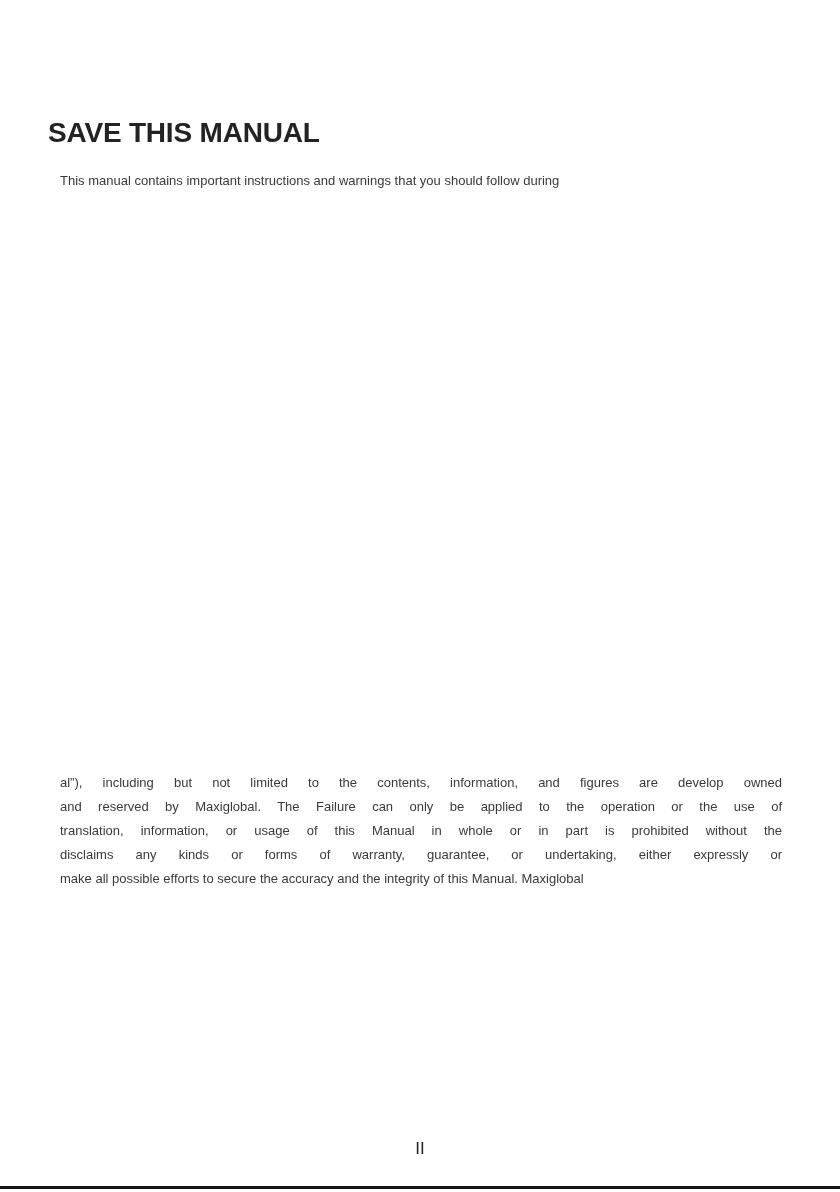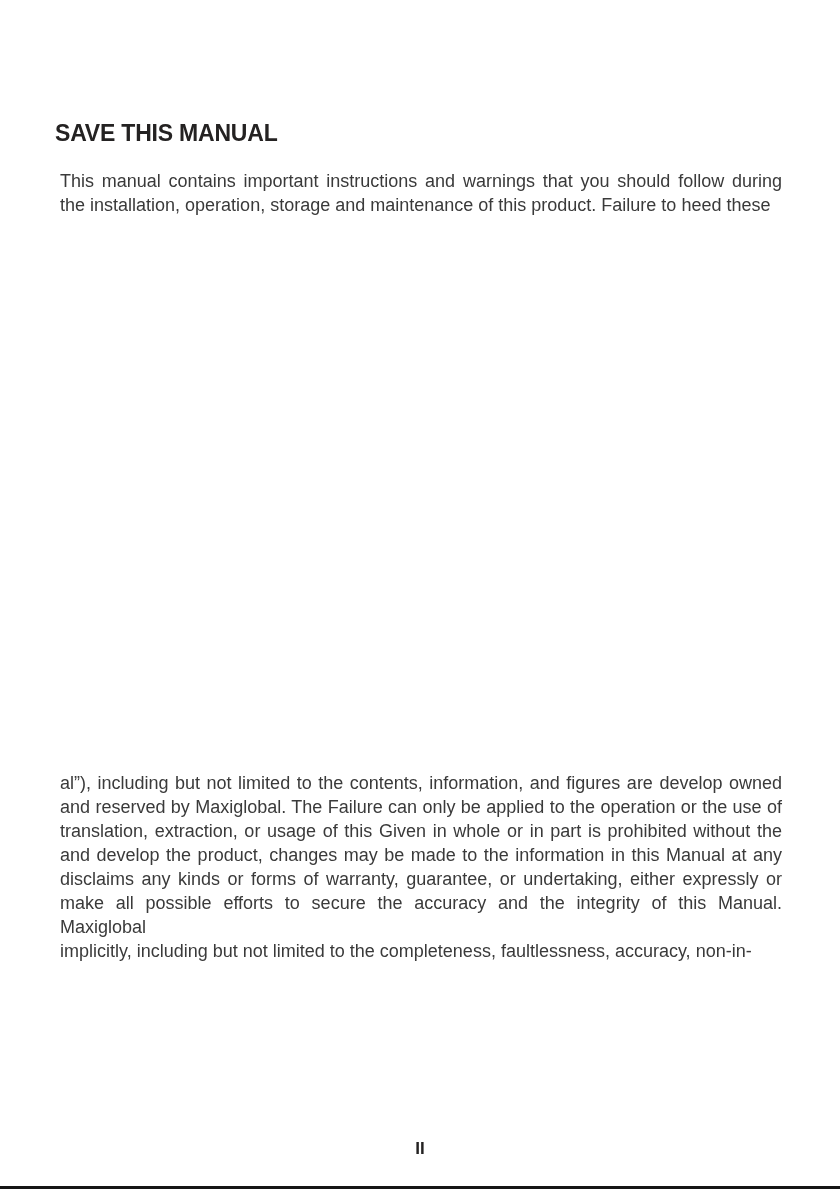--- a/index.html
+++ b/index.html
@@ -15,82 +15,79 @@
     width: 840px;
     height: 1192px;
     margin: 0 auto;
     background: var(--page_background);
     overflow: hidden;
     font-family: "Liberation Sans", "DejaVu Sans", sans-serif;
     color: var(--body_text);
   }
   .heading {
     position: absolute;
-    left: 55px;
+    left: 48px;
     top: 119px;
-    font-size: 23px;
+    font-size: 28px;
     font-weight: bold;
     letter-spacing: -0.2px;
     color: var(--heading_text);
     line-height: 28px;
   }
   .para {
     position: absolute;
     left: 60px;
     width: 722px;
-    font-size: 18px;
+    font-size: 13px;
     line-height: 24px;
     color: var(--body_text);
   }
   .para .line {
     text-align: justify;
     text-align-last: justify;
   }
   .para .line:last-child {
     text-align-last: left;
   }
   .intro-para { top: 169px; }
   .copyright-para { top: 771px; }
   .page-number {
     position: absolute;
     left: 0;
     top: 1138px;
     width: 100%;
     text-align: center;
     font-size: 17px;
-    font-weight: bold;
+    font-weight: normal;
     color: var(--heading_text);
     line-height: 22px;
   }
   .bottom-rule {
     position: absolute;
     left: 0;
     top: 1186px;
     width: 100%;
     height: 2.5px;
     background: var(--rule);
   }
 </style>
 </head>
 <body>
 
 <div class="page">
   <h1 class="heading">SAVE THIS MANUAL</h1>
 
   <div class="para intro-para">
       <div class="line">This manual contains important instructions and warnings that you should follow during</div>
-      <div class="line">the installation, operation, storage and maintenance of this product. Failure to heed these</div>
     </div>
 
   <div class="para copyright-para">
       <div class="line">al”), including but not limited to the contents, information, and figures are develop owned</div>
       <div class="line">and reserved by Maxiglobal. The Failure can only be applied to the operation or the use of</div>
-      <div class="line">translation, extraction, or usage of this Given in whole or in part is prohibited without the</div>
-      <div class="line">and develop the product, changes may be made to the information in this Manual at any</div>
+      <div class="line">translation, information, or usage of this Manual in whole or in part is prohibited without the</div>
       <div class="line">disclaims any kinds or forms of warranty, guarantee, or undertaking, either expressly or</div>
       <div class="line">make all possible efforts to secure the accuracy and the integrity of this Manual. Maxiglobal</div>
-      <div class="line">implicitly, including but not limited to the completeness, faultlessness, accuracy, non-in-</div>
     </div>
 
   <div class="page-number">II</div>
 
   <div class="bottom-rule"></div>
 </div>
 
 </body></html>

